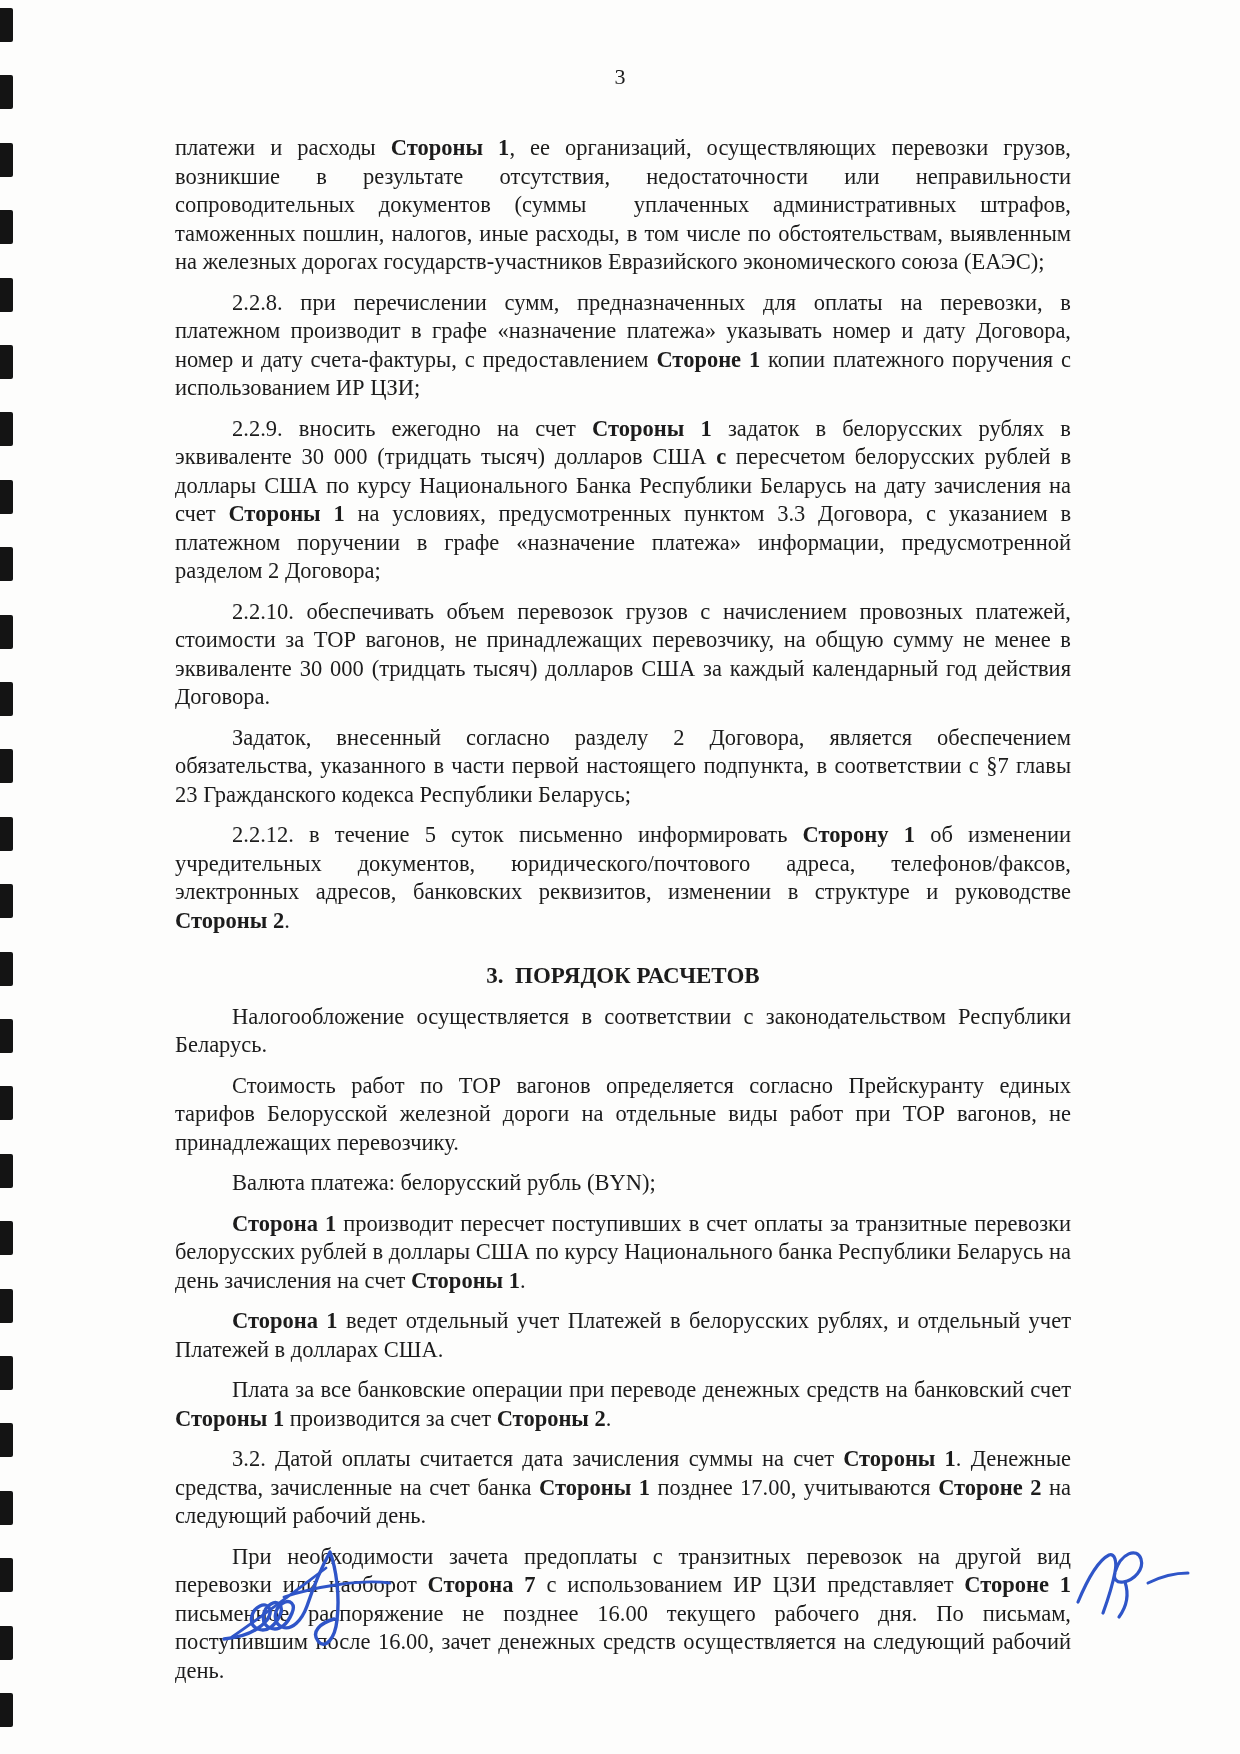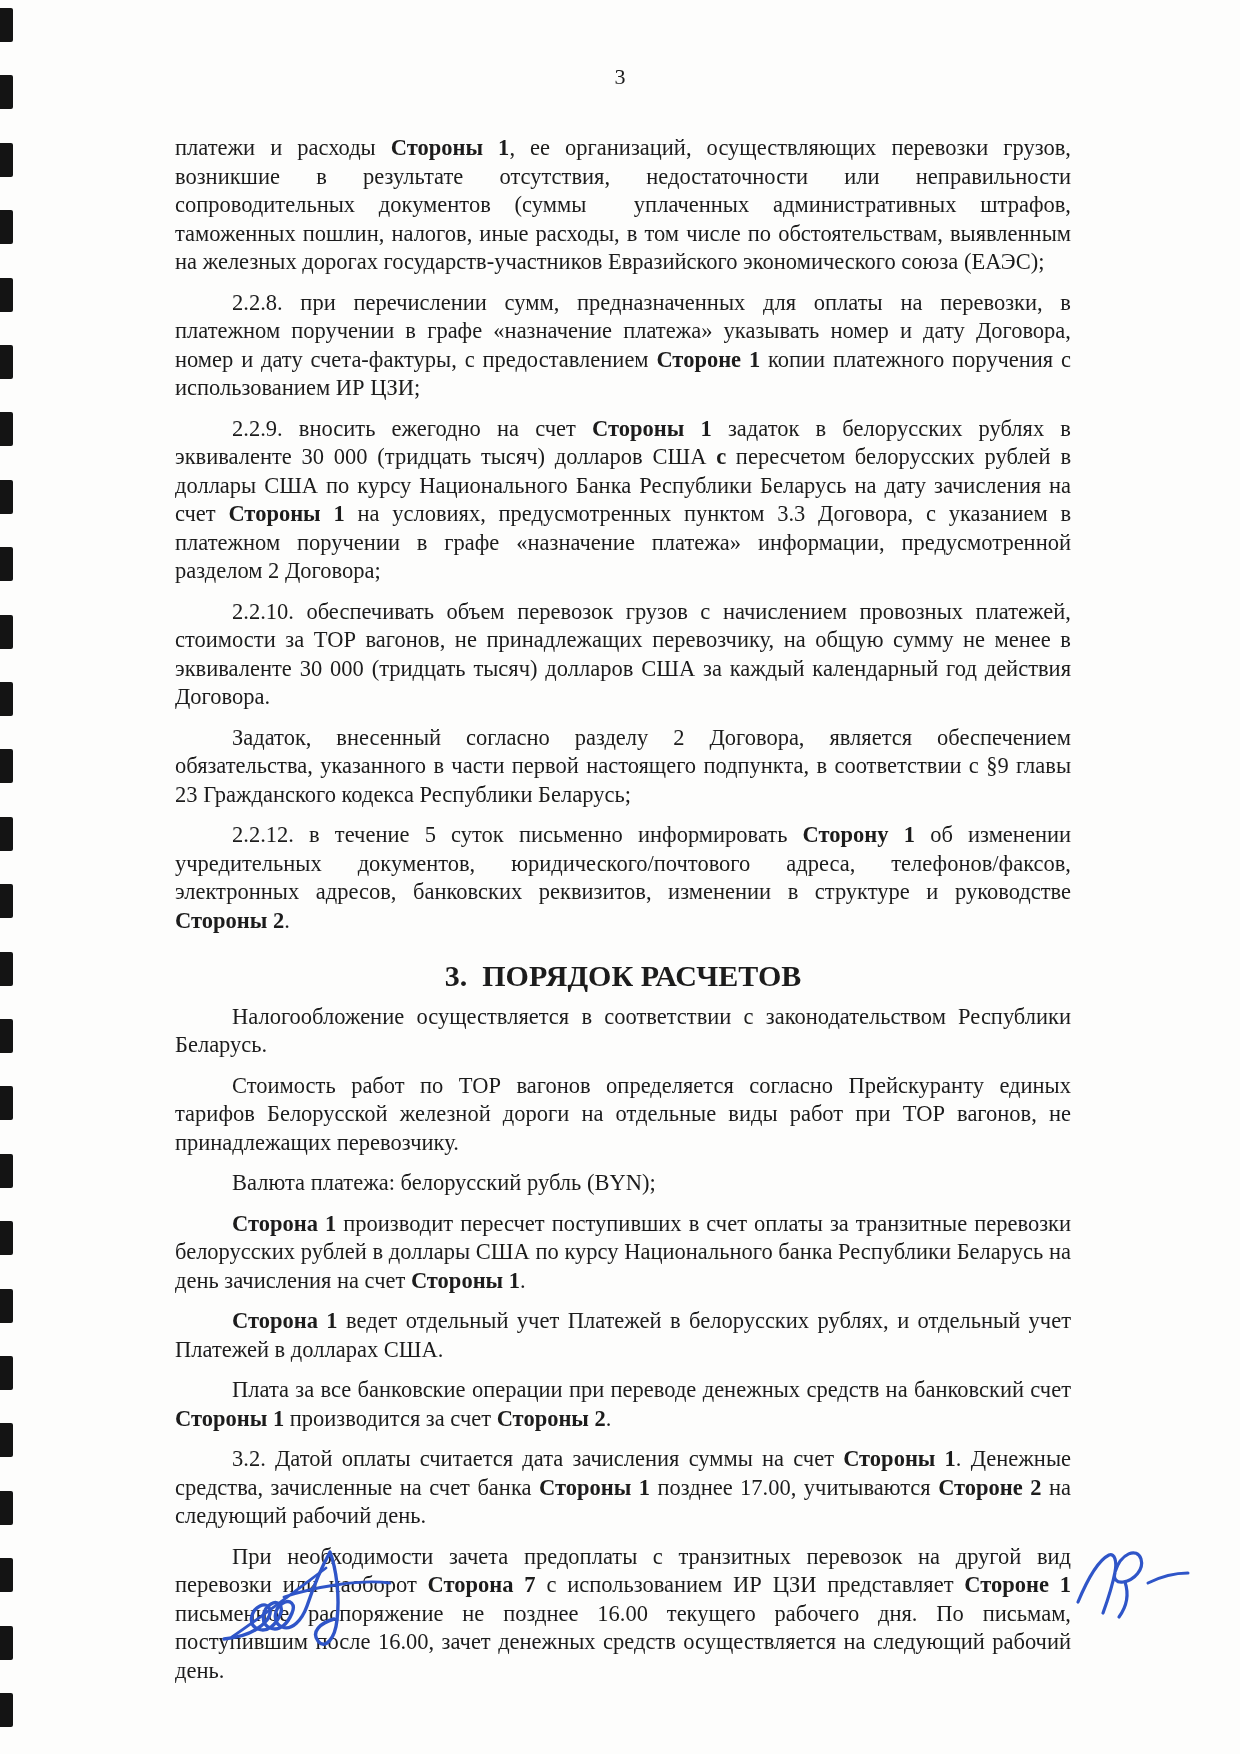--- a/index.html
+++ b/index.html
@@ -24,21 +24,21 @@
   }
   .doc-body{
     position:absolute;left:163px;top:122px;width:920px;
     font-size:22.5px;line-height:28.5px;
     text-align:justify;
   }
   .doc-body p{margin:12px;padding:0;}
   .doc-body p.indent{text-indent:57px;}
   .doc-body p b{font-weight:bold;}
   .doc-body p.heading{
-    text-align:center;font-weight:bold;font-size:30px;
+    text-align:center;font-weight:bold;font-size:23px;
     margin-top:27px;margin-bottom:5px;text-indent:0;
   }
   .artifact-strip{position:absolute;left:0;top:0;width:24px;height:1754px;}
   .mark{
     position:absolute;left:0;width:13px;height:34px;
     background:var(--artifact);border-radius:0 2px 2px 0;
   }
   .sig{position:absolute;}
   .sig svg path{fill:none;stroke:var(--ink);stroke-linecap:round;stroke-linejoin:round;}
   .sig-left{left:212px;top:1540px;}
@@ -75,24 +75,24 @@
       <div class="mark" style="top: 1490.8px;"></div>
       <div class="mark" style="top: 1558.2px;"></div>
       <div class="mark" style="top: 1625.6px;"></div>
       <div class="mark" style="top: 1693px;"></div>
     </div>
 
   <div class="page-number">3</div>
 
   <div class="doc-body">
       <p class=""><span>платежи и расходы </span><b>Стороны 1</b><span>, ее организаций, осуществляющих перевозки грузов, возникшие в результате отсутствия, недостаточности или неправильности сопроводительных документов (суммы&nbsp; уплаченных административных штрафов, таможенных пошлин, налогов, иные расходы, в том числе по обстоятельствам, выявленным на железных дорогах государств-участников Евразийского экономического союза (ЕАЭС);</span></p>
-      <p class="indent"><span>2.2.8. при перечислении сумм, предназначенных для оплаты на перевозки, в платежном поручении в графе «назначение платежа» указывать номер и дату Договора, номер и дату счета-фактуры, с предоставлением </span><b>Стороне 1</b><span> копии платежного поручения с использованием ИР ЦЗИ;</span></p>
+      <p class="indent"><span>2.2.8. при перечислении сумм, предназначенных для оплаты на перевозки, в платежном производит в графе «назначение платежа» указывать номер и дату Договора, номер и дату счета-фактуры, с предоставлением </span><b>Стороне 1</b><span> копии платежного поручения с использованием ИР ЦЗИ;</span></p>
       <p class="indent"><span>2.2.9. вносить ежегодно на счет </span><b>Стороны 1</b><span> задаток в белорусских рублях в эквиваленте 30 000 (тридцать тысяч) долларов США </span><b>с</b><span> пересчетом белорусских рублей в доллары США по курсу Национального Банка Республики Беларусь на дату зачисления на счет </span><b>Стороны 1</b><span> на условиях, предусмотренных пунктом 3.3 Договора, с указанием в платежном поручении в графе «назначение платежа» информации, предусмотренной разделом 2 Договора;</span></p>
       <p class="indent"><span>2.2.10. обеспечивать объем перевозок грузов с начислением провозных платежей, стоимости за ТОР вагонов, не принадлежащих перевозчику, на общую сумму не менее в эквиваленте 30 000 (тридцать тысяч) долларов США за каждый календарный год действия Договора.</span></p>
-      <p class="indent"><span>Задаток, внесенный согласно разделу 2 Договора, является обеспечением обязательства, указанного в части первой настоящего подпункта, в соответствии с §9 главы 23 Гражданского кодекса Республики Беларусь;</span></p>
+      <p class="indent"><span>Задаток, внесенный согласно разделу 2 Договора, является обеспечением обязательства, указанного в части первой настоящего подпункта, в соответствии с §7 главы 23 Гражданского кодекса Республики Беларусь;</span></p>
       <p class="indent"><span>2.2.12. в течение 5 суток письменно информировать </span><b>Сторону 1</b><span> об изменении учредительных документов, юридического/почтового адреса, телефонов/факсов, электронных адресов, банковских реквизитов, изменении в структуре и руководстве </span><b>Стороны 2</b><span>.</span></p>
       <p class="heading"><span>3.&nbsp; ПОРЯДОК РАСЧЕТОВ</span></p>
       <p class="indent"><span>Налогообложение осуществляется в соответствии с законодательством Республики Беларусь.</span></p>
       <p class="indent"><span>Стоимость работ по ТОР вагонов определяется согласно Прейскуранту единых тарифов Белорусской железной дороги на отдельные виды работ при ТОР вагонов, не принадлежащих перевозчику.</span></p>
       <p class="indent"><span>Валюта платежа: белорусский рубль (BYN);</span></p>
       <p class="indent"><b>Сторона 1</b><span> производит пересчет поступивших в счет оплаты за транзитные перевозки белорусских рублей в доллары США по курсу Национального банка Республики Беларусь на день зачисления на счет </span><b>Стороны 1</b><span>.</span></p>
       <p class="indent"><b>Сторона 1</b><span> ведет отдельный учет Платежей в белорусских рублях, и отдельный учет Платежей в долларах США.</span></p>
       <p class="indent"><span>Плата за все банковские операции при переводе денежных средств на банковский счет </span><b>Стороны 1</b><span> производится за счет </span><b>Стороны 2</b><span>.</span></p>
       <p class="indent"><span>3.2. Датой оплаты считается дата зачисления суммы на счет </span><b>Стороны 1</b><span>. Денежные средства, зачисленные на счет банка </span><b>Стороны 1</b><span> позднее 17.00, учитываются </span><b>Стороне 2</b><span> на следующий рабочий день.</span></p>
       <p class="indent"><span>При необходимости зачета предоплаты с транзитных перевозок на другой вид перевозки или наоборот </span><b>Сторона 7</b><span> с использованием ИР ЦЗИ представляет </span><b>Стороне 1</b><span> письменное распоряжение не позднее 16.00 текущего рабочего дня. По письмам, поступившим после 16.00, зачет денежных средств осуществляется на следующий рабочий день.</span></p>

